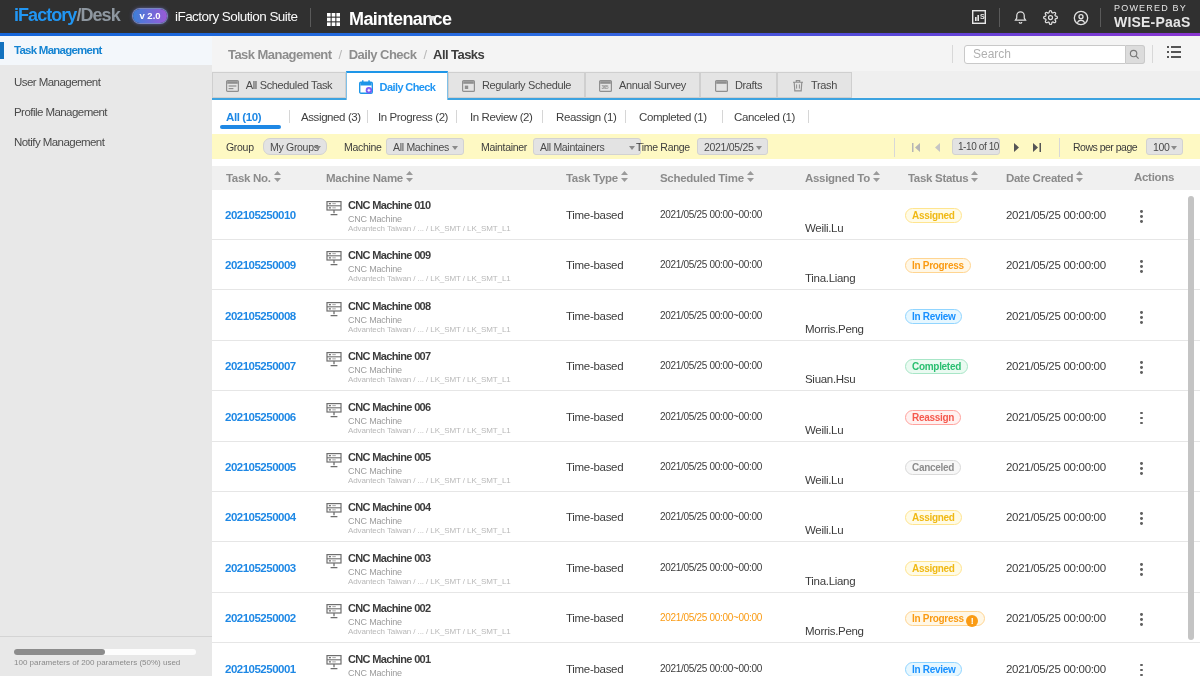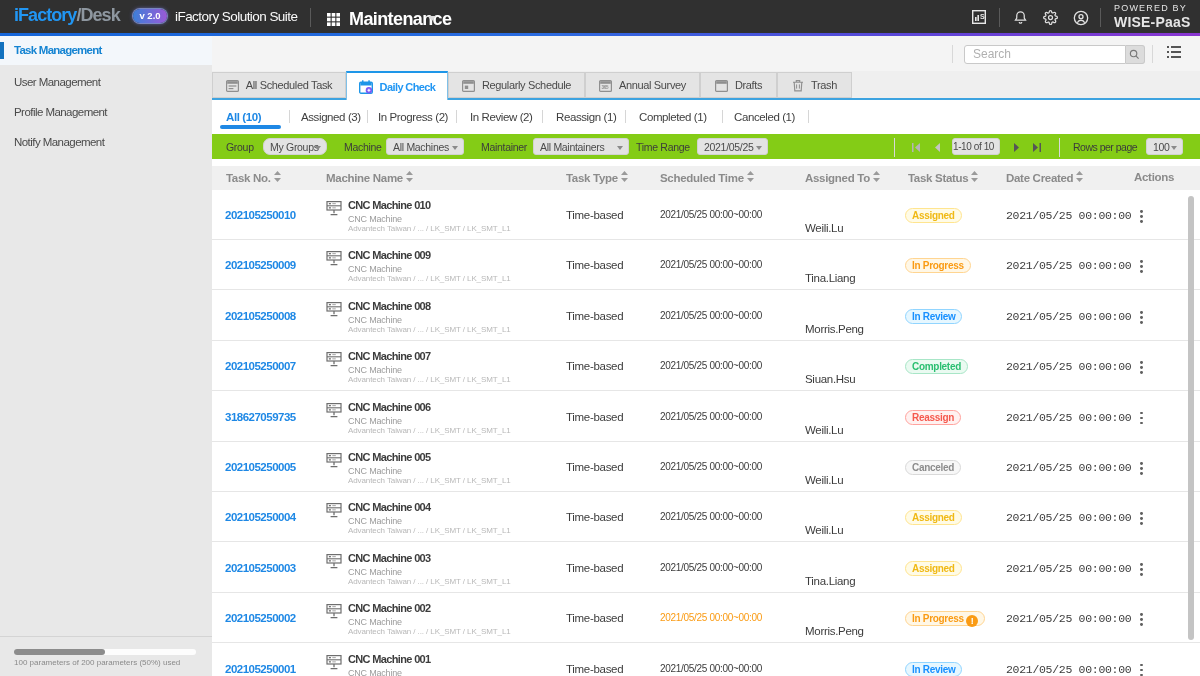--- a/index.html
+++ b/index.html
@@ -48,40 +48,40 @@
 #tabrow .bline { position:absolute; left:0; top:27px; width:988px; height:2px; background:#3da3e0; }
 .tab { position:absolute; top:1px; height:26px; background:#e4e4e4; border:1px solid #cfcfcf; font-size:11px; letter-spacing:-0.35px; color:#4a4a4a; display:flex; align-items:center; justify-content:center; gap:7px; }
 .tab.active { top:0px; height:29px; background:#fff; border-top:2px solid #1e96e8; border-left:1px solid #7fc0e8; border-right:1px solid #7fc0e8; border-bottom:none; color:#2196f3; font-weight:bold; letter-spacing:-0.6px; z-index:2; }
 
 #subfilter { position:absolute; left:0; top:64px; width:988px; height:34px; background:#fff; }
 .sf { position:absolute; top:11px; font-size:11.5px; letter-spacing:-0.4px; color:#3f3f3f; white-space:nowrap; }
 .sf.active { color:#1e88e5; font-weight:bold; }
 #sfline { position:absolute; left:8px; top:25px; width:61px; height:4px; background:#1e88e5; border-radius:2px; }
 .sfdiv { position:absolute; top:10px; width:1px; height:13px; background:#d6d6d6; }
 
-#filterrow { position:absolute; left:0; top:98px; width:988px; height:25px; background:#84cc16; font-size:10.5px; letter-spacing:-0.3px; color:#3c3c3c; }
+#filterrow { position:absolute; left:0; top:98px; width:988px; height:25px; background:#fef9c3; font-size:10.5px; letter-spacing:-0.3px; color:#3c3c3c; }
 .flabel { position:absolute; top:7px; white-space:nowrap; }
 .fpill { position:absolute; top:4px; height:17px; background:#e3e3e3; border:1px solid #d2d2d2; border-radius:3px; font-size:10.5px; letter-spacing:-0.3px; color:#4a4a4a; line-height:16px; padding:0 0 0 6px; white-space:nowrap; }
 .fpill .arr { position:absolute; right:5px; top:6.5px; width:0; height:0; border-left:3.5px solid transparent; border-right:3.5px solid transparent; border-top:4px solid #8a8a8a; }
 
 #thead { position:absolute; left:0; top:130px; width:988px; height:24px; background:#f0f0f0; font-size:11.5px; letter-spacing:-0.3px; color:#8b8b8b; font-weight:bold; }
 .th { position:absolute; top:5px; }
 
 #rows { position:absolute; left:0; top:154px; width:988px; height:486px; overflow:hidden; }
 .row { position:absolute; left:0; width:988px; height:50px; border-bottom:1px solid #e6e6e6; background:#fff; }
 .taskno { position:absolute; left:13px; top:19px; font-size:11.5px; letter-spacing:-0.5px; font-weight:bold; color:#1e88e5; }
 .mico { position:absolute; left:114px; top:11px; }
 .mname { position:absolute; left:136px; top:9px; font-size:11px; letter-spacing:-0.65px; font-weight:bold; color:#3c3c3c; }
 .msub { position:absolute; left:136px; top:24px; font-size:9px; letter-spacing:-0.2px; color:#9b9b9b; }
 .msub2 { position:absolute; left:136px; top:34px; font-size:8px; letter-spacing:-0.1px; color:#b8b8b8; }
 .ttype { position:absolute; left:354px; top:19px; font-size:11.5px; letter-spacing:-0.3px; color:#3c3c3c; }
 .stime { position:absolute; left:448px; top:19px; font-size:10px; letter-spacing:-0.3px; color:#3c3c3c; }
 .assg { position:absolute; left:593px; top:32px; font-size:11.5px; letter-spacing:-0.3px; color:#3c3c3c; }
 .pill { position:absolute; left:693px; top:18px; height:15px; border-radius:8px; font-size:10px; letter-spacing:-0.3px; font-weight:bold; line-height:13.5px; padding:0 6px; border:1px solid; white-space:nowrap; }
-.datec { position:absolute; left:794px; top:19px; font-size:11.5px; letter-spacing:-0.3px; color:#3c3c3c;font-family:Liberation Mono, monospace; }
+.datec { position:absolute; left:794px; top:19px; font-size:11.5px; letter-spacing:-0.3px; color:#3c3c3c; }
 .dots { position:absolute; left:928px; top:20px; width:3px; height:16px; }
 .dots i { display:block; width:2.8px; height:2.8px; border-radius:50%; background:#606060; margin-bottom:2.2px; }
 
 .st-assigned { color:#f0b915; background:#fffbe6; border-color:#ffe58f; }
 .st-progress { color:#fa9b14; background:#fff7e6; border-color:#ffd591; }
 .st-review { color:#1890ff; background:#e6f7ff; border-color:#91d5ff; }
 .st-completed { color:#2bbf71; background:#eafaf1; border-color:#a8e6c7; }
 .st-reassign { color:#f5594e; background:#fff1f0; border-color:#ffa39e; }
 .st-canceled { color:#8c8c8c; background:#f7f7f7; border-color:#d9d9d9; }
 
@@ -144,20 +144,21 @@
   <div class="sideitem">Notify Management</div>
   <div id="sidebottom">
     <div id="pbar">
         <div class="fill"></div>
       </div>
     <div id="ptext">100 parameters of 200 parameters (50%) used</div>
   </div>
 </div>
 <div id="main">
   <div id="crumbrow">
+    <div id="crumbs">Task Management <span class="sep">/</span> Daily Check <span class="sep">/</span> <span class="cur">All Tasks</span></div>
     <div class="crumbdiv" style="left:740px;"></div>
     <div id="searchwrap">
       <div id="searchbox">Search</div>
       <div id="searchbtn"><svg width="11" height="11" viewBox="0 0 24 24" style="margin:3px;" fill="none" stroke="#777" stroke-width="2.5">
             <circle cx="10" cy="10" r="7"></circle>
             <path d="M15.5 15.5 21 21"></path>
           </svg></div>
     </div>
     <div class="crumbdiv" style="left:940px;"></div>
     <svg style="position:absolute;left:955px;top:10px;" width="14" height="12" viewBox="0 0 14 12" fill="#555">
@@ -222,31 +223,31 @@
       <div class="sfdiv" style="left:596px;"></div>
     <div id="sfline"></div>
   </div>
 
   <div id="filterrow">
     <div class="flabel" style="left:14px;">Group</div>
     <div class="fpill" style="left:51px;width:64px;border-radius:7px;">My Groups<span class="arr"></span></div>
     <div class="flabel" style="left:132px;">Machine</div>
     <div class="fpill" style="left:174px;width:78px;">All Machines<span class="arr"></span></div>
     <div class="flabel" style="left:269px;">Maintainer</div>
-    <div class="fpill" style="left:321px;width:96px;">All Maintainers<span class="arr"></span></div>
+    <div class="fpill" style="left:321px;width:108px;">All Maintainers<span class="arr"></span></div>
     <div class="flabel" style="left:424px;">Time Range</div>
     <div class="fpill" style="left:485px;width:71px;">2021/05/25<span class="arr"></span></div>
     <div style="position:absolute;left:682px;top:4px;width:1px;height:19px;background:#d8d8d8;"></div>
     <svg style="position:absolute;left:700px;top:9px;" width="8" height="9" viewBox="0 0 8 9" fill="#b5b5b5">
         <path d="M0 0h1.5v9H0zM8 0 3 4.5 8 9z"></path>
       </svg>
     <svg style="position:absolute;left:722px;top:9px;" width="6" height="9" viewBox="0 0 6 9" fill="#c5c5c5">
         <path d="M6 0 1 4.5 6 9z"></path>
       </svg>
-    <div class="fpill" style="left:740px;width:48px;padding:0;text-align:left;font-size:10px;letter-spacing:-0.4px;">1-10 of 10</div>
+    <div class="fpill" style="left:740px;width:48px;padding:0;text-align:right;font-size:10px;letter-spacing:-0.4px;">1-10 of 10</div>
     <svg style="position:absolute;left:802px;top:9px;" width="6" height="9" viewBox="0 0 6 9" fill="#555">
         <path d="M0 0l5 4.5L0 9z"></path>
       </svg>
     <svg style="position:absolute;left:821px;top:9px;" width="8" height="9" viewBox="0 0 8 9" fill="#555">
         <path d="M0 0l5 4.5L0 9zM6.5 0H8v9H6.5z"></path>
       </svg>
     <div style="position:absolute;left:847px;top:4px;width:1px;height:19px;background:#d8d8d8;"></div>
     <div class="flabel" style="left:861px;letter-spacing:-0.5px;">Rows per page</div>
     <div class="fpill" style="left:934px;width:37px;">100<span class="arr"></span></div>
   </div>
@@ -365,21 +366,21 @@
     <span class="assg">Siuan.Hsu</span>
     <span class="pill st-completed">Completed</span>
     <span class="datec">2021/05/25 00:00:00</span>
     <span class="dots">
           <i></i>
           <i></i>
           <i></i>
         </span>
   </div>
   <div class="row" style="top:201.6px;">
-    <span class="taskno">318627059735</span>
+    <span class="taskno">202105250006</span>
     <span class="mico"><svg width="16" height="15" viewBox="0 0 16 15">
             <rect x="1" y="0.6" width="14" height="8.4" fill="none" stroke="#6e6e6e" stroke-width="1.2"></rect>
             <path d="M1 4.8h14" stroke="#6e6e6e" stroke-width="1.1"></path>
             <rect x="2.9" y="2" width="2" height="1.3" fill="#6e6e6e"></rect>
             <rect x="2.9" y="6.2" width="2" height="1.3" fill="#6e6e6e"></rect>
             <path d="M6.3 2.65h3.5M6.3 6.85h3.5" stroke="#9a9a9a" stroke-width="0.9"></path>
             <path d="M8 9v3.2M4.6 13.7h6.8" stroke="#6e6e6e" stroke-width="1.3" fill="none"></path>
           </svg></span>
     <span class="mname">CNC Machine 006</span>
     <span class="msub">CNC Machine</span>

